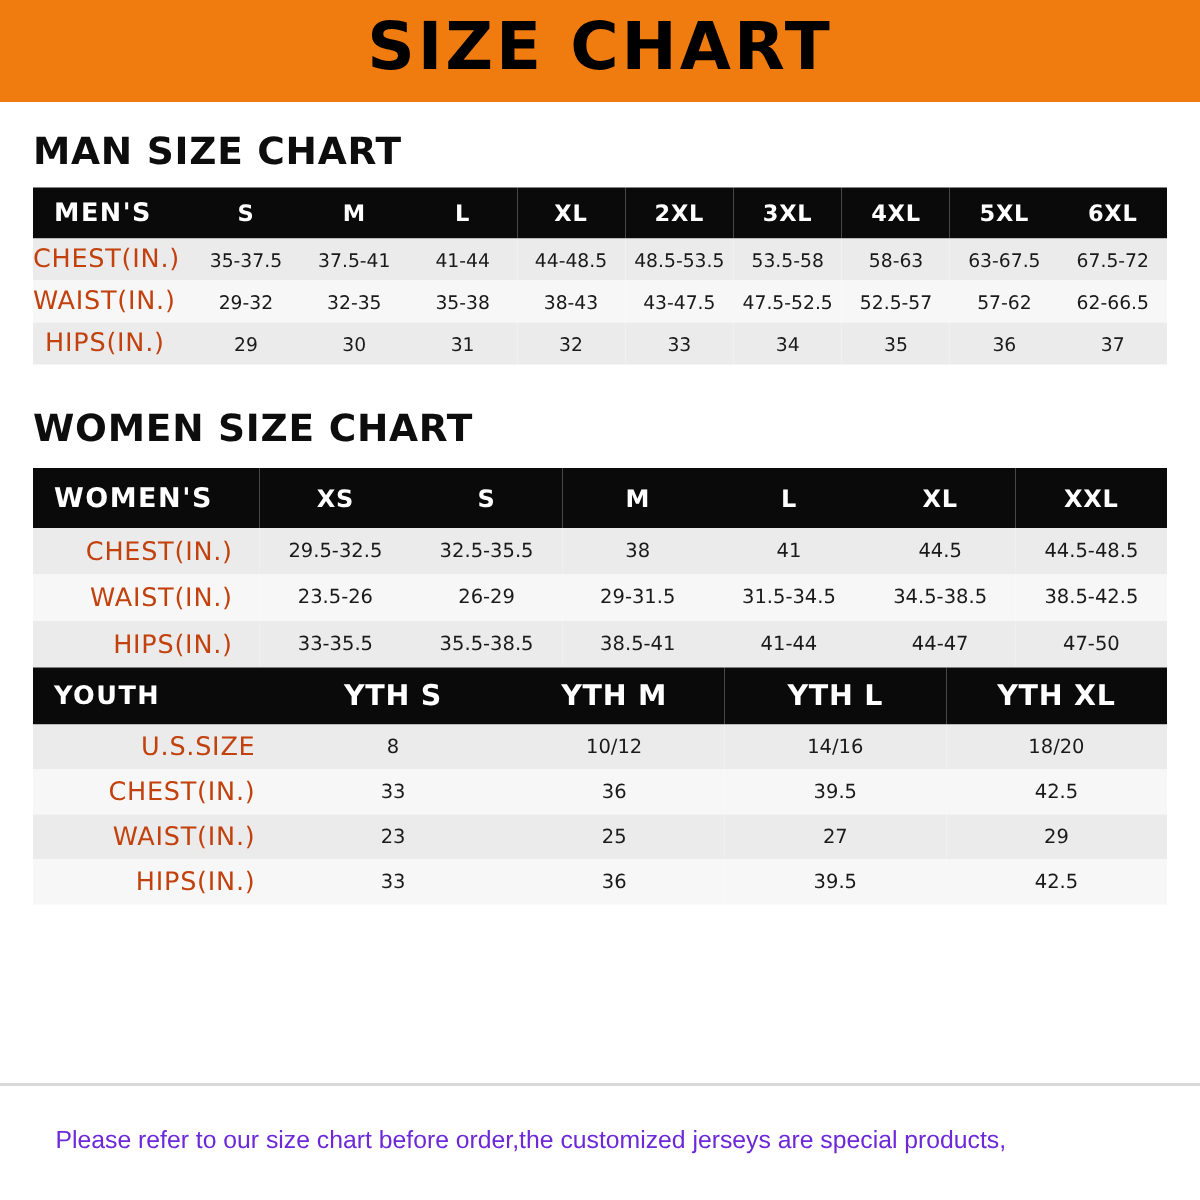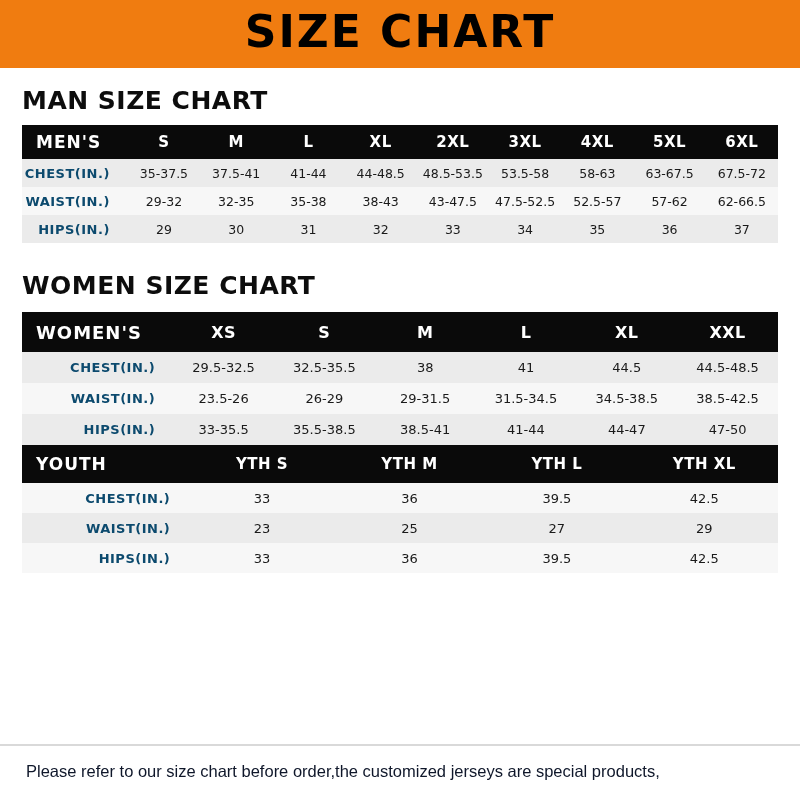--- a/index.html
+++ b/index.html
@@ -80,48 +80,47 @@
     padding-left: 14px;
     font-size: 17px;
     letter-spacing: 1px;
   }
   
   table.size tbody tr.band-a { background: #ebebeb; }
   table.size tbody tr.band-b { background: #f7f7f7; }
   table.size tbody td.rowlabel {
     text-align: right;
     padding-right: 18px;
-    font-size: 13px;
+    font-size: 17px;
     letter-spacing: 0.5px;
-    color: #0c4a6e;
-    font-weight: bold;
+    color: #c2410c;
   }
   
   table.women thead th { height: 40px; font-size: 16px; }
   table.women tbody td { height: 31px; font-size: 13px; }
   table.women thead th.corner { font-size: 18px; }
 
-  table.youth thead th { height: 38px; font-size: 15px; }
+  table.youth thead th { height: 38px; font-size: 19px; }
   table.youth tbody td { height: 30px; font-size: 13px; }
 
   
   .footer {
     position: absolute;
     left: 0; right: 0;
     bottom: 0;
     padding: 10px 22px 14px 22px;
     border-top: 2px solid #d9d9d9;
     background: #ffffff;
   }
   .footer p {
-    margin: 4px;
+    margin: 15px;
     font-family: "Liberation Sans", sans-serif;
     font-size: 16.5px;
     line-height: 1.35;
-    color: #0f172a;
+    color: #6d28d9;
     text-align: left;
   }
 </style>
 </head>
 <body>
 
 <div class="page">
 
   <div class="banner">
     <div class="banner-title">SIZE CHART</div>
@@ -233,20 +232,27 @@
       <thead>
         <tr>
             <th class="corner" style="width: 22%;">YOUTH</th>
             <th>YTH S</th>
             <th>YTH M</th>
             <th>YTH L</th>
             <th>YTH XL</th>
           </tr>
       </thead>
       <tbody>
+          <tr class="band-a">
+            <td class="rowlabel">U.S.SIZE</td>
+            <td>8</td>
+            <td>10/12</td>
+            <td>14/16</td>
+            <td>18/20</td>
+          </tr>
           <tr class="band-b">
             <td class="rowlabel">CHEST(IN.)</td>
             <td>33</td>
             <td>36</td>
             <td>39.5</td>
             <td>42.5</td>
           </tr>
           <tr class="band-a">
             <td class="rowlabel">WAIST(IN.)</td>
             <td>23</td>

